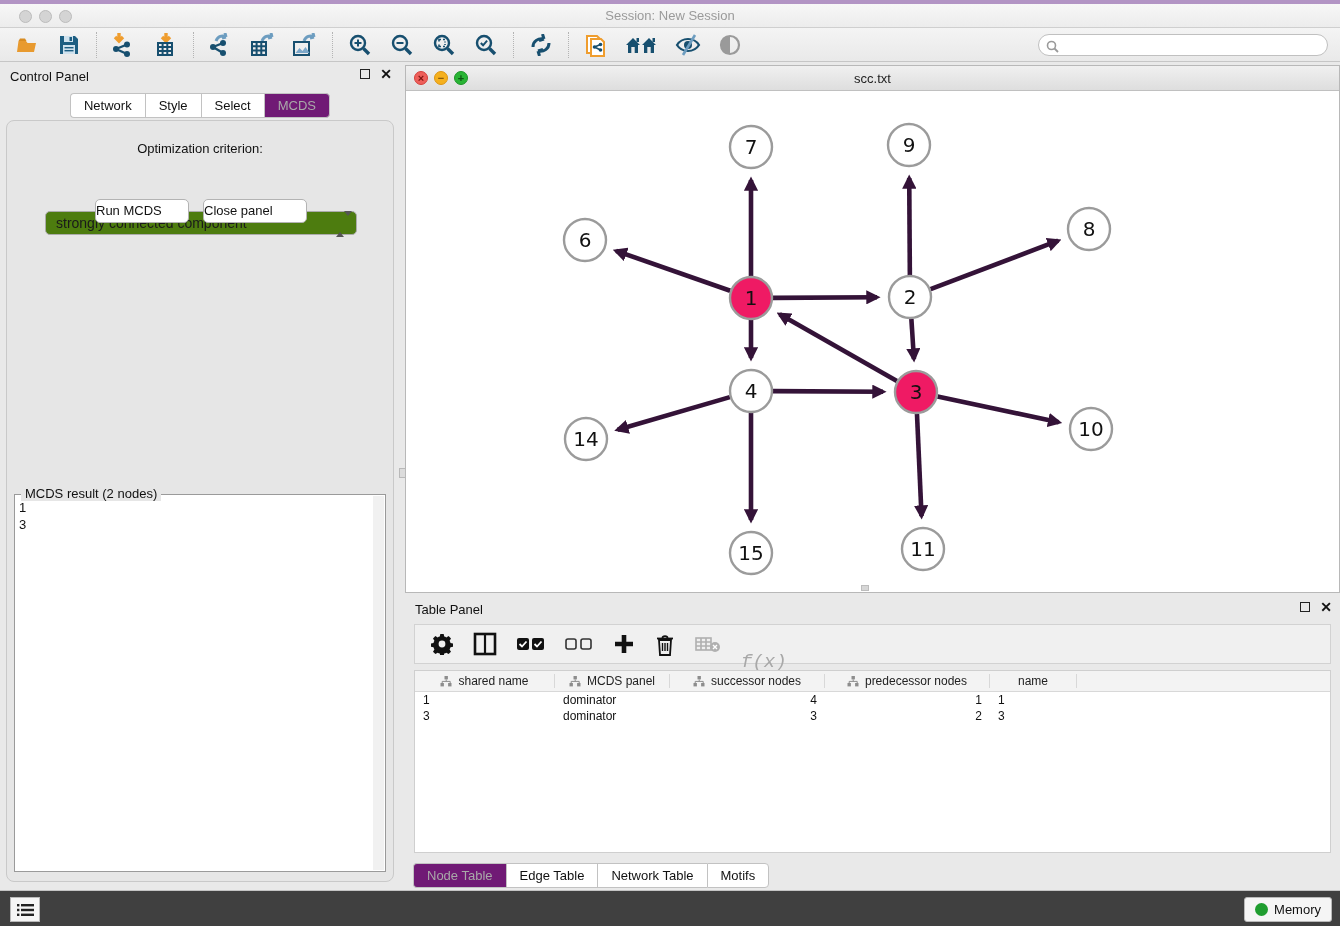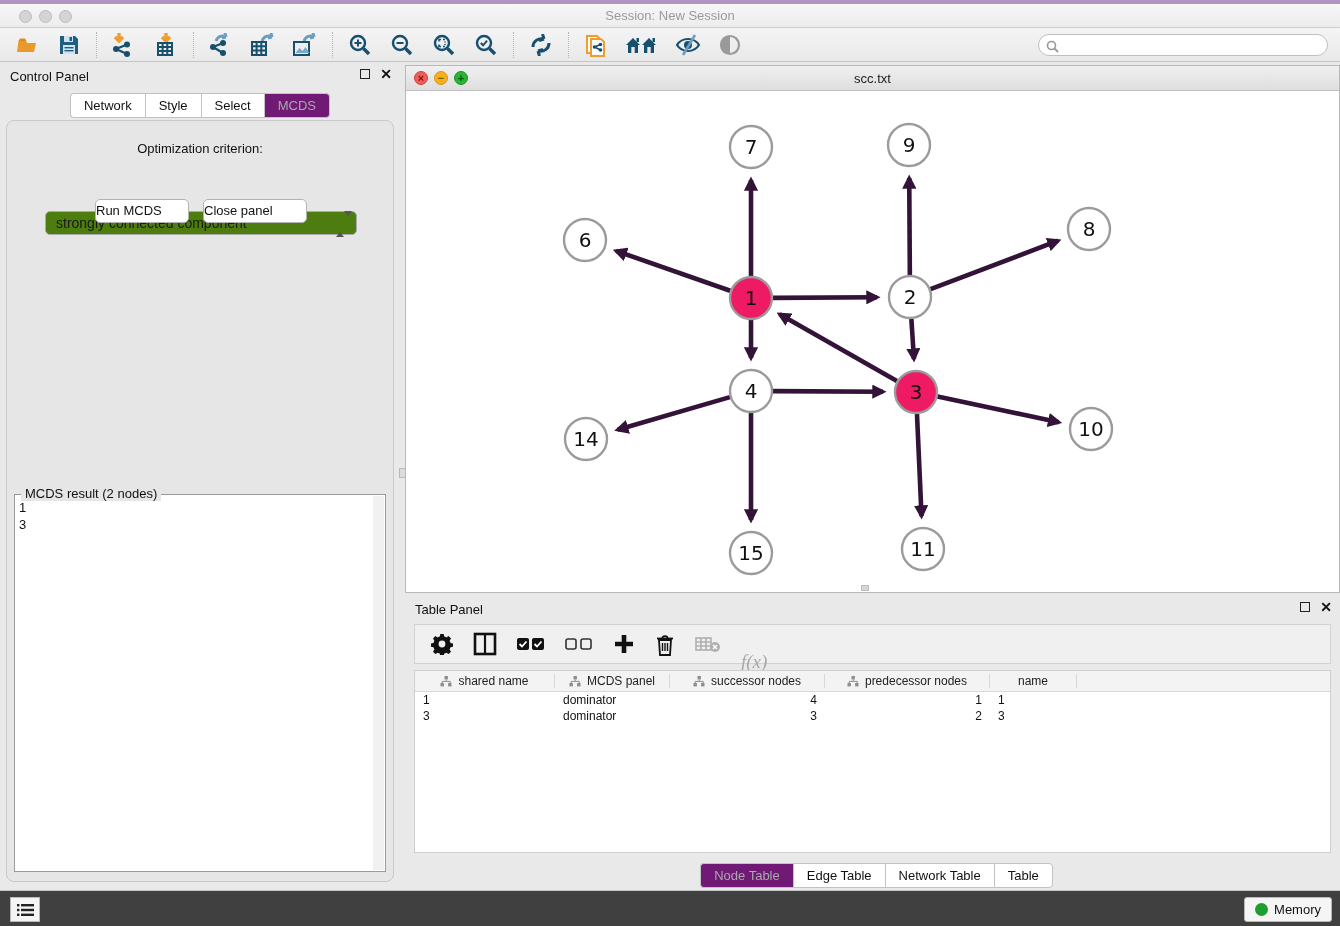--- a/index.html
+++ b/index.html
@@ -81,30 +81,30 @@
   #net-canvas { position:absolute; left:0; top:25px; width:933px; height:501px; background:#fff; }
   #graph-svg text { font-family:"DejaVu Sans", sans-serif; }
   #net-grip { position:absolute; left:455px; bottom:1px; width:8px; height:6px; background:#d7d7d7; border:1px solid #bdbdbd; }
   #divider-grip { position:absolute; left:399px; top:468px; width:7px; height:10px; background:#dcdcdc; border:1px solid #b9b9b9; }
 
   
   #table-panel { position:absolute; left:405px; top:595px; width:935px; height:294px; background:#e9e9e9; }
   #tp-toolbar { position:absolute; left:9px; top:29px; width:917px; height:40px;
     background:#f0f0f0; border:1px solid #d2d2d2; display:flex; align-items:center; gap:20px; padding-left:16px; }
   .tp-icon { display:flex; align-items:center; justify-content:center; height:30px; }
-  #fx-label { font-family:Liberation Serif, serif; font-style:italic; font-size:19px; color:#a8a8a8;margin-top:36px; }
+  #fx-label { font-family:Liberation Mono, monospace; font-style:italic; font-size:19px; color:#a8a8a8;margin-top:36px; }
   #node-table { position:absolute; left:9px; top:75px; width:917px; height:183px; background:#fff;
     border:1px solid #cfcfcf; overflow:hidden; }
   #nt-header { display:flex; height:21px; background:#f3f3f3; border-bottom:1px solid #d8d8d8;align-items:center; }
   .nt-th { display:flex; align-items:center; justify-content:center; gap:6px;
     font-size:12px; color:#222; border-right:1px solid #d8d8d8; background:#f3f3f3; }
   .nt-row { display:flex; height:16px; }
   .nt-td { font-size:12px; color:#111; padding:1px 8px 0; overflow:hidden; white-space:nowrap; }
   .nt-td.right { text-align:right; }
-  #tp-tabs { position:absolute; left:8px; right:0; top:268px; display:flex; justify-content:center; }
+  #tp-tabs { position:absolute; left:8px; right:0; top:268px; display:flex; }
 
   
   #statusbar { position:absolute; left:0; top:890px; width:1340px; height:36px;
     background:#404040; border-top:1px solid #c4c4c4; }
   #menu-btn { position:absolute; left:10px; top:6px; width:30px; height:25px; background:#f5f5f5;
     border:1px solid #b9b9b9; display:flex; align-items:center; justify-content:center; }
   #memory-btn { position:absolute; right:8px; top:6px; height:25px; background:#f5f5f5;
     border:1px solid #b9b9b9; border-radius:3px; display:flex; align-items:center; gap:6px;
     padding:0 10px; font-size:13px; color:#111; }
   #memory-dot { width:13px; height:13px; border-radius:50%; background:#1f9d2f; }
@@ -498,21 +498,21 @@
             <div class="nt-td right" style="width: 155px;">3</div>
             <div class="nt-td right" style="width: 165px;">2</div>
             <div class="nt-td" style="width: 87px;">3</div>
           </div>
         </div>
     </div>
     <div id="tp-tabs">
         <span class="tab active">Node Table</span>
         <span class="tab">Edge Table</span>
         <span class="tab">Network Table</span>
-        <span class="tab">Table</span>
+        <span class="tab">Motifs</span>
       </div>
   </div>
 
   <div id="statusbar">
     <div id="menu-btn">
       <svg width="17" height="14" viewBox="0 0 17 14">
           <g fill="#222">
             <rect x="0" y="1" width="2.4" height="2.4"></rect>
             <rect x="4" y="1" width="13" height="2.4"></rect>
             <rect x="0" y="5.8" width="2.4" height="2.4"></rect>

